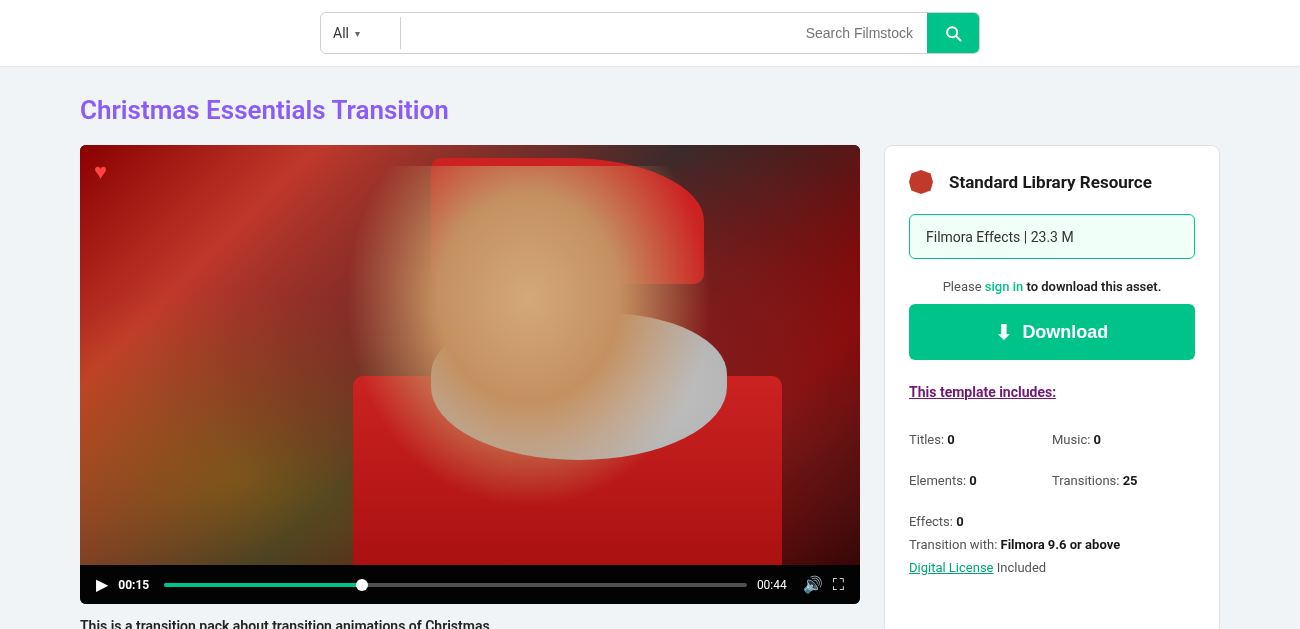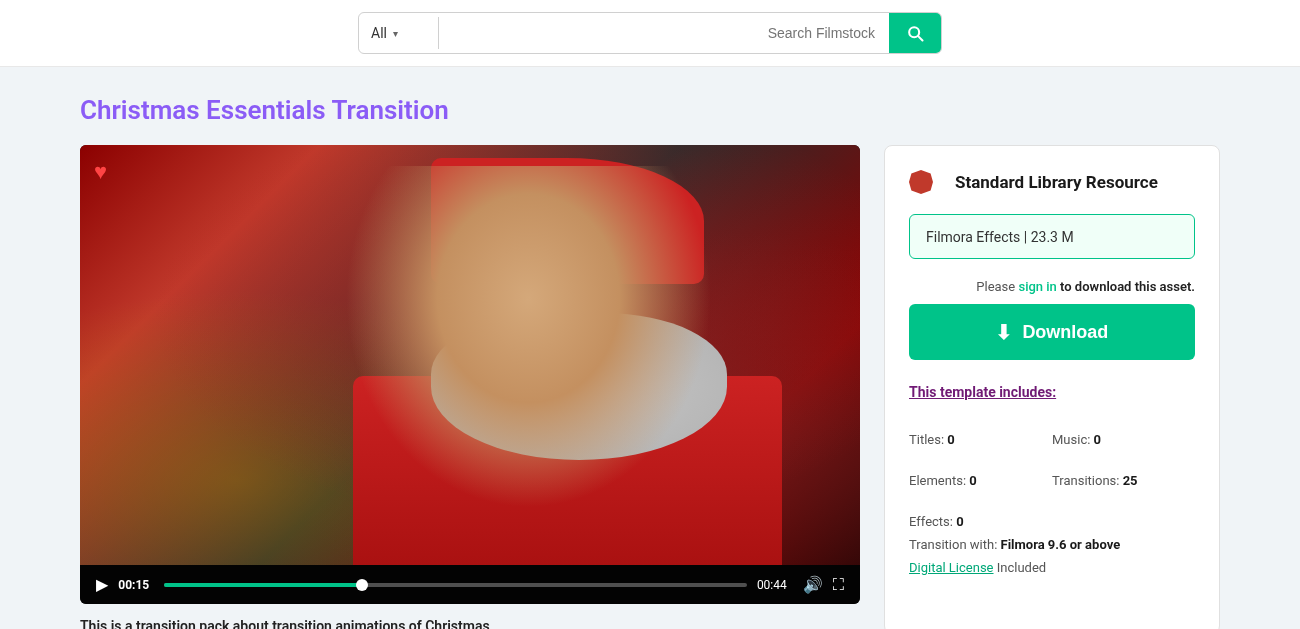--- a/index.html
+++ b/index.html
@@ -15,21 +15,21 @@
       background: #fff;
       padding: 12px 0;
       display: flex;
       justify-content: center;
       align-items: center;
       border-bottom: 1px solid #e8e8e8;
     }
     .search-container {
       display: flex;
       align-items: center;
-      width: 584px;
+      width: 660px;
       border: 1.5px solid #d0d0d0;
       border-radius: 6px;
       overflow: hidden;
       background: #fff;
     }
     .search-category {
       display: flex;
       align-items: center;
       padding: 8px 12px;
       border-right: 1px solid #d0d0d0;
@@ -236,21 +236,21 @@
       border-radius: 8px;
       padding: 24px;
       flex: 1;
       border: 1px solid #e0e0e0;
       min-width: 280px;
     }
 
     .resource-header {
       display: flex;
       align-items: center;
-      gap: 22px;
+      gap: 16px;
       margin-bottom: 20px;
     }
     .shield-icon {
       width: 24px;
       height: 24px;
       background: #c0392b;
       clip-path: polygon(50% 0%, 90% 15%, 100% 50%, 90% 85%, 50% 100%, 10% 85%, 0% 50%, 10% 15%);
       display: flex;
       align-items: center;
       justify-content: center;
@@ -268,21 +268,21 @@
       padding: 12px 16px;
       margin-bottom: 20px;
       background: #f0fff8;
     }
     .file-info-text {
       font-size: 14px;
       color: #333;
     }
 
     .sign-in-notice {
-      text-align: right;
+      text-align: center;
       font-size: 13px;
       color: #555;
       margin-bottom: 10px;
     }
     .sign-in-link {
       color: #00c389;
       text-decoration: none;
       font-weight: 500;
     }
     .sign-in-notice strong {

